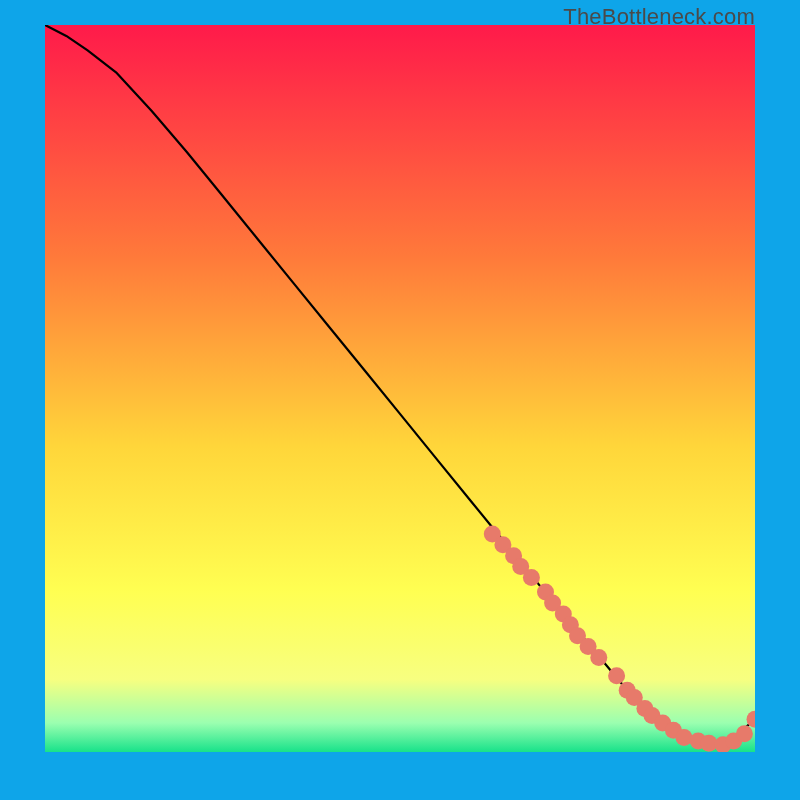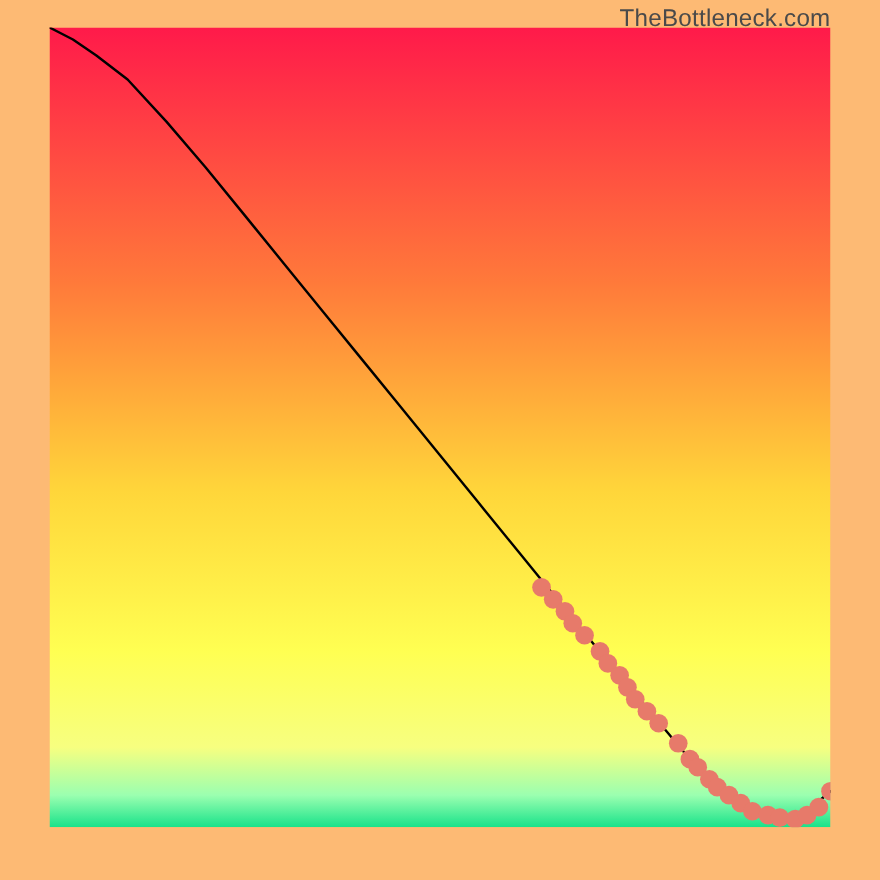--- a/index.html
+++ b/index.html
@@ -8,21 +8,21 @@
     width: 800px;
     height: 800px;
     background: #000;
     font-family: Arial, Helvetica, sans-serif;
     overflow: hidden;
   }
   .outer {
     position: relative;
     width: 800px;
     height: 800px;
-    background: #fdba74;
+    background: #0ea5e9;
   }
   .plot {
     position: absolute;
     left: 45px;
     top: 25px;
     width: 710px;
     height: 727px;
   }
   .watermark {
     position: absolute;

